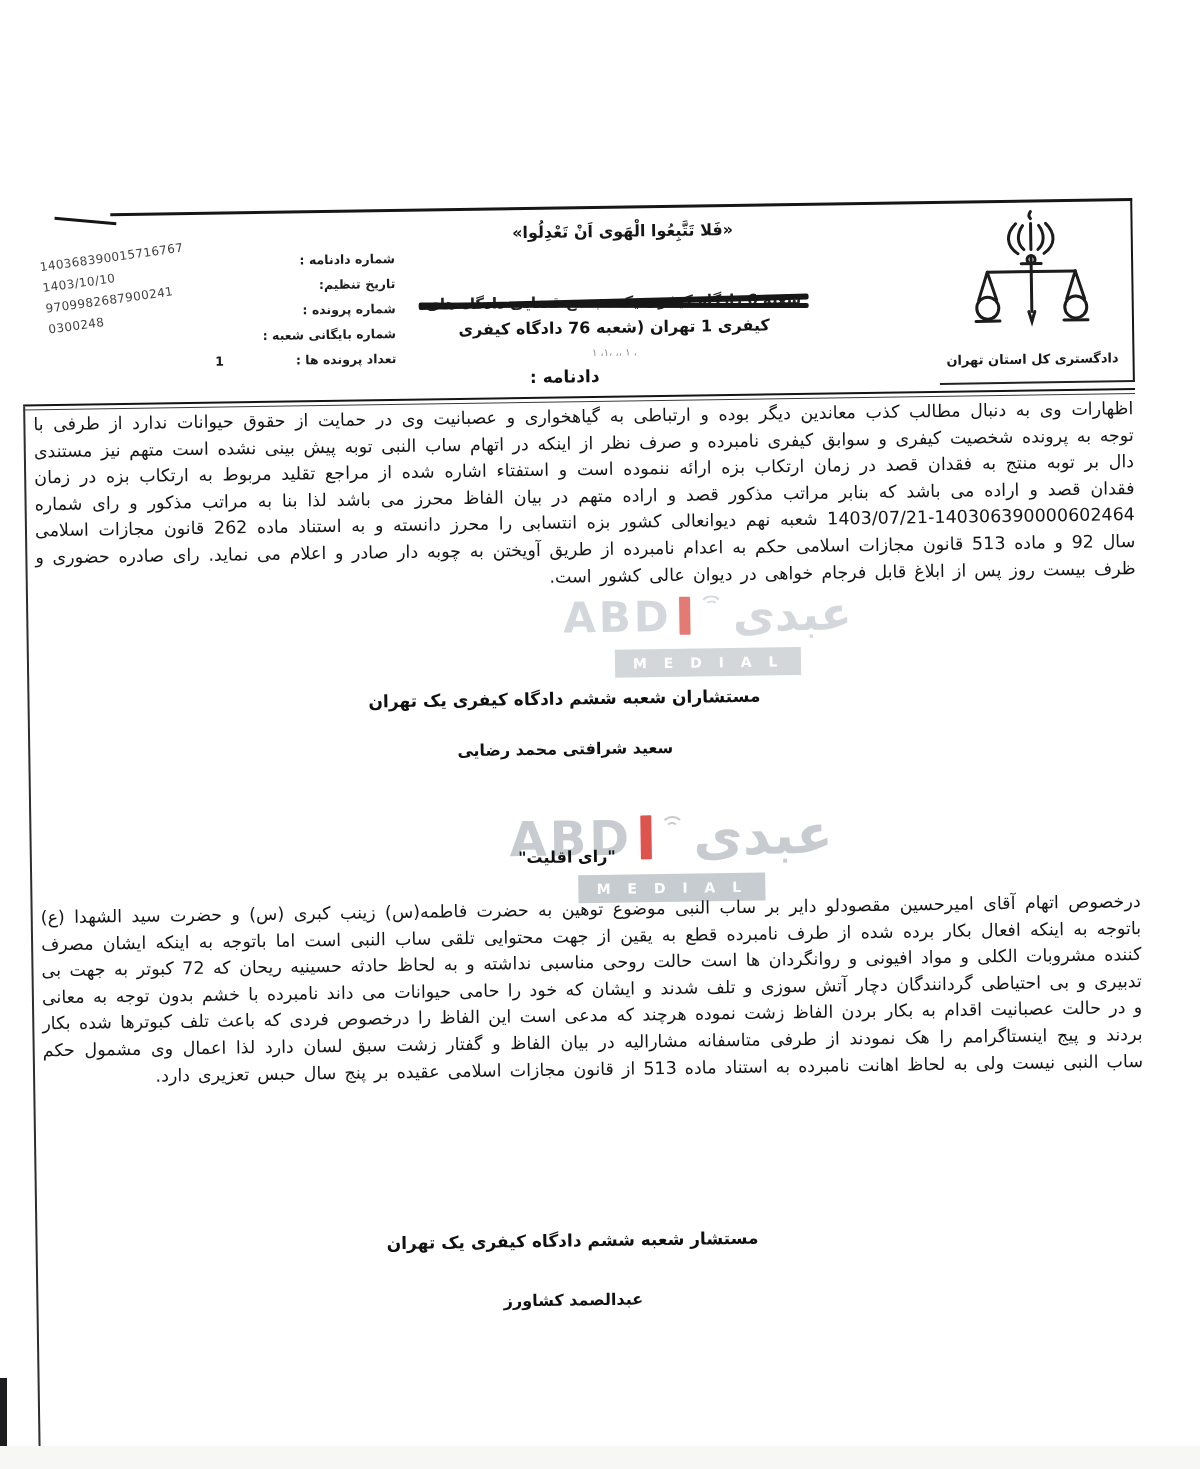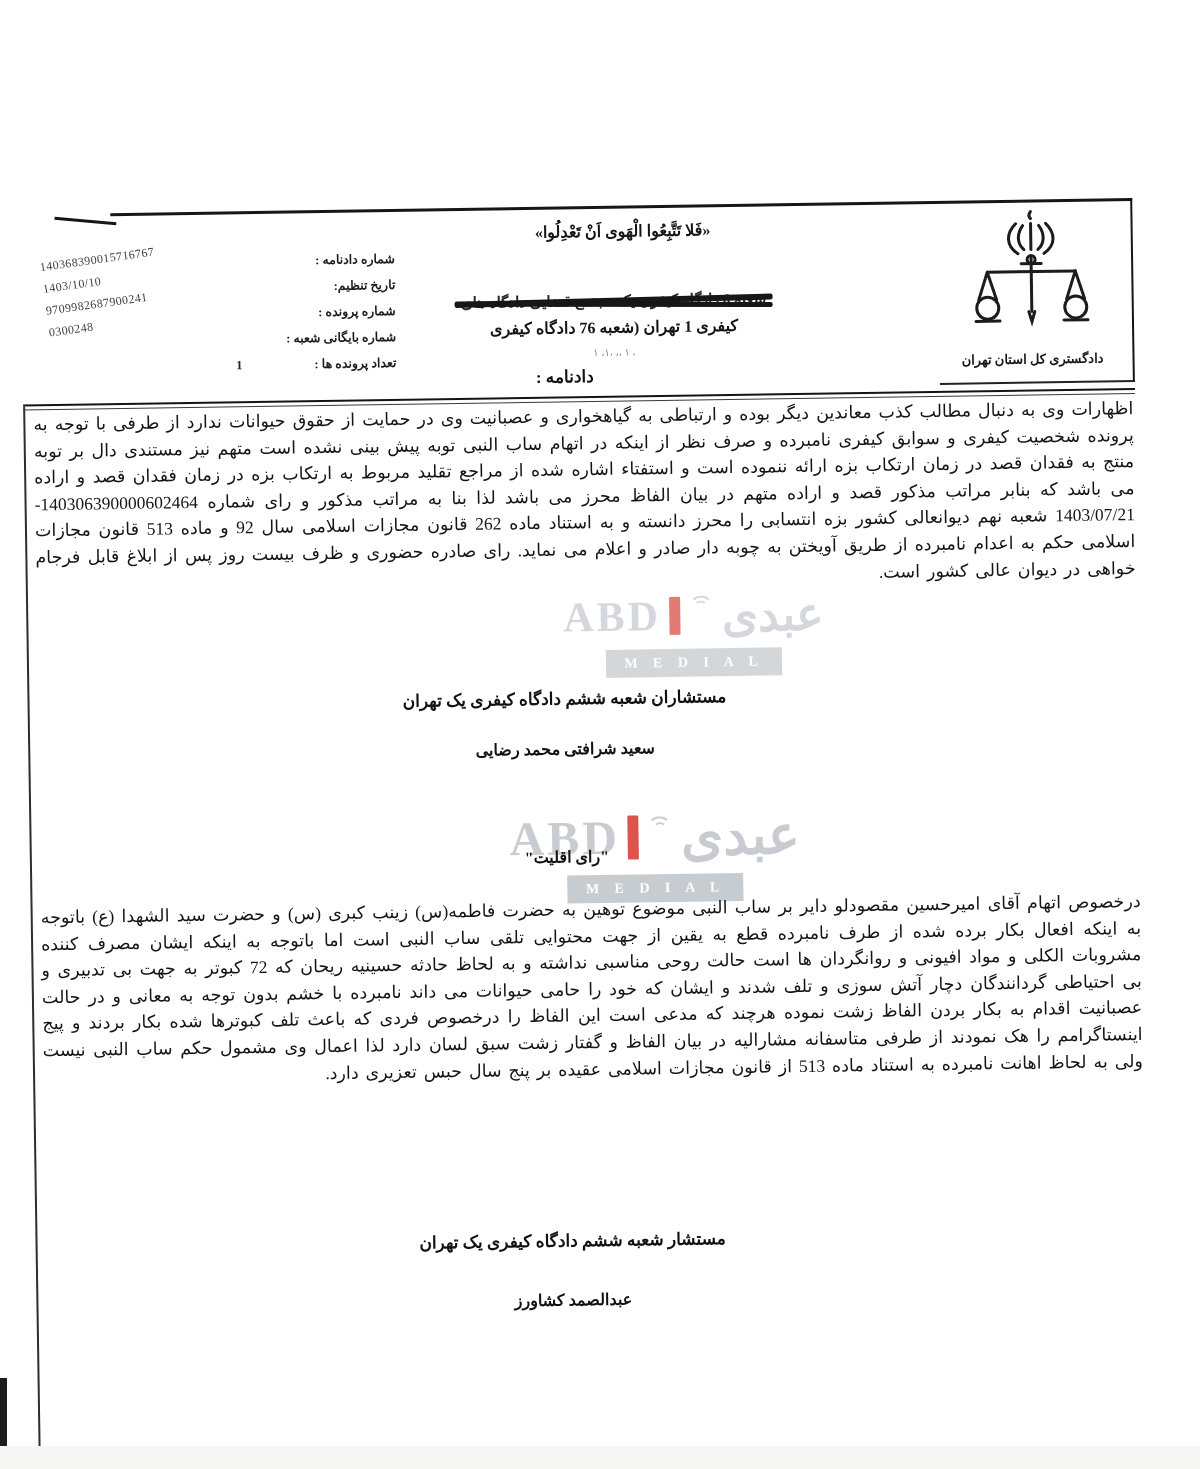--- a/index.html
+++ b/index.html
@@ -1,17 +1,17 @@
 <!DOCTYPE html>
 <html lang="fa"><head>
 <meta charset="utf-8">
 <style>
   * { margin:0; padding:0; box-sizing:border-box; }
   html,body { width:1200px; height:1469px; background:#ffffff; font-family:"DejaVu Sans", sans-serif; overflow:hidden; }
-  #page { position:relative; width:1200px; height:1469px; background:#ffffff;font-family:Liberation Serif, serif; }
+  #page { position:relative; width:1200px; height:1469px; background:#ffffff; }
   #scan { position:absolute; inset:0; transform:rotate(-0.85deg); transform-origin:600px 730px; color:#1b1b1b; }
 
   
   .topline { position:absolute; left:118px; top:206px; width:1022px; height:3px; background:#161616; }
   .topline-curve { position:absolute; left:62px; top:212px; width:62px; height:3px; background:#161616; transform:rotate(6deg); }
   .right-vline { position:absolute; left:1138px; top:206px; width:2px; height:184px; background:#161616; }
   .left-vline { position:absolute; left:28px; top:398px; width:2px; height:1050px; background:#2e2e2e; }
   .caption-underline { position:absolute; left:945px; top:388px; width:195px; height:2px; background:#222; }
   .double-rule { position:absolute; left:28px; top:396px; width:1112px; height:6px; border-top:2px solid #141414; border-bottom:1px solid #3a3a3a; }
 

